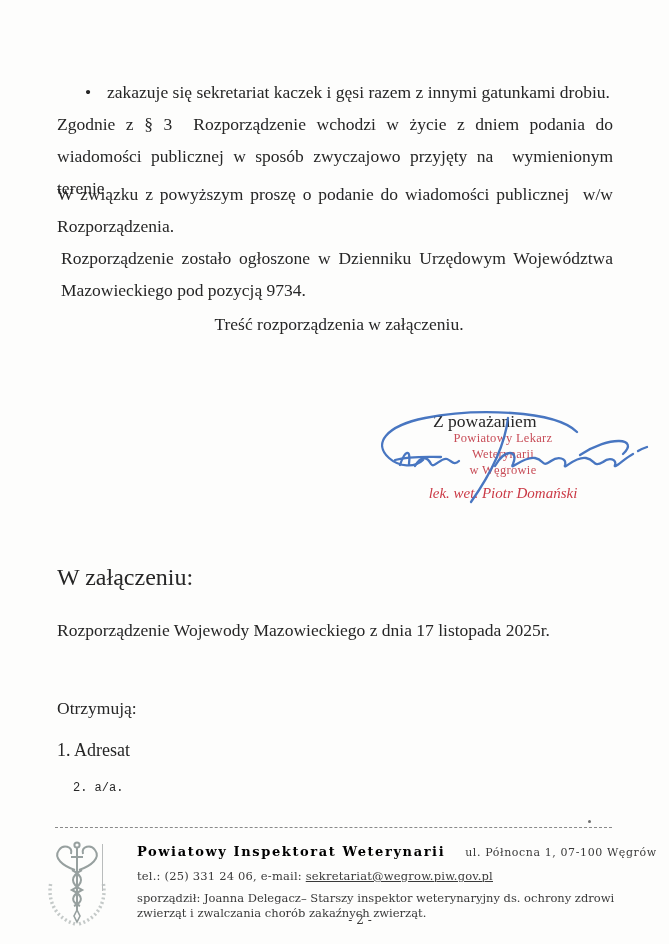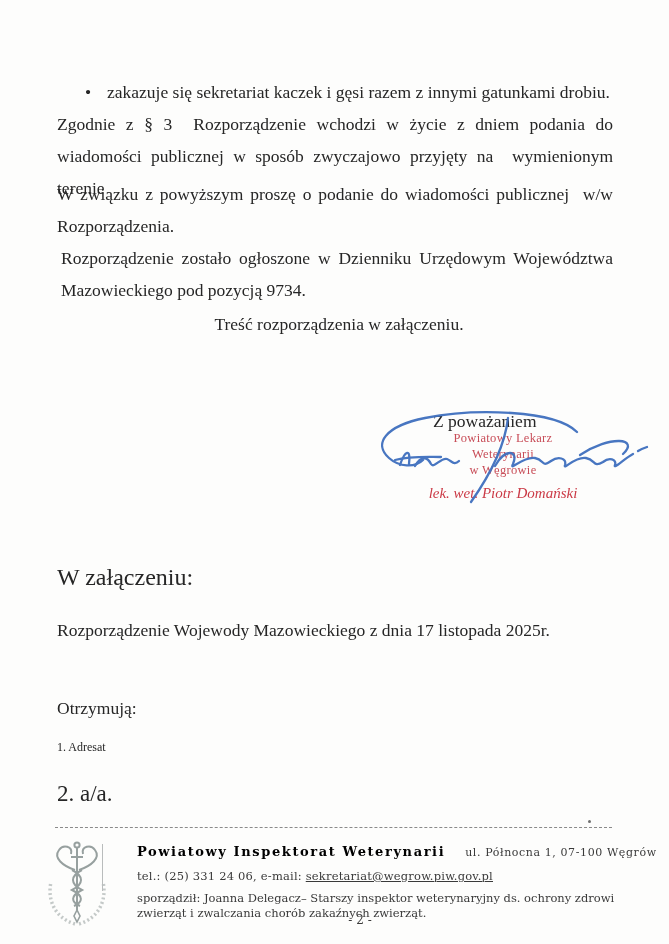--- a/index.html
+++ b/index.html
@@ -41,22 +41,22 @@
     text-align:center;
     color:#c84d58;
     z-index:2;
   }
   .stamp-l1,.stamp-l2{font-size:12.5px;line-height:16px;letter-spacing:0.3px;}
   .stamp-l3{font-size:15px;line-height:18px;margin-top:6px;font-style:italic;color:#cb3a46;white-space:nowrap;}
   .sig-svg{position:absolute;left:0;top:0;z-index:3;}
   .attach-head{position:absolute;left:57px;top:564px;font-size:24px;}
   .attach-item{position:absolute;left:57px;top:620px;font-size:17.5px;}
   .recip-head{position:absolute;left:57px;top:698px;font-size:17.5px;}
-  .recip-1{position:absolute;left:57px;top:740px;font-size:12px;}
-  .recip-2{position:absolute;left:57px;top:781px;font-size:23px;}
+  .recip-1{position:absolute;left:57px;top:740px;font-size:18px;}
+  .recip-2{position:absolute;left:73px;top:781px;font-size:12px;font-family:Liberation Mono, monospace;}
   .foot-rule{
     position:absolute;left:55px;top:827px;width:557px;height:0;
     border-top:1.5px dashed #8a8a8a;
   }
   .artifact-dot{
     position:absolute;left:588px;top:820px;width:3px;height:3px;
     background:#6f6f6f;border-radius:50%;
   }
   .logo{position:absolute;left:45px;top:840px;}
   .foot-divider{

